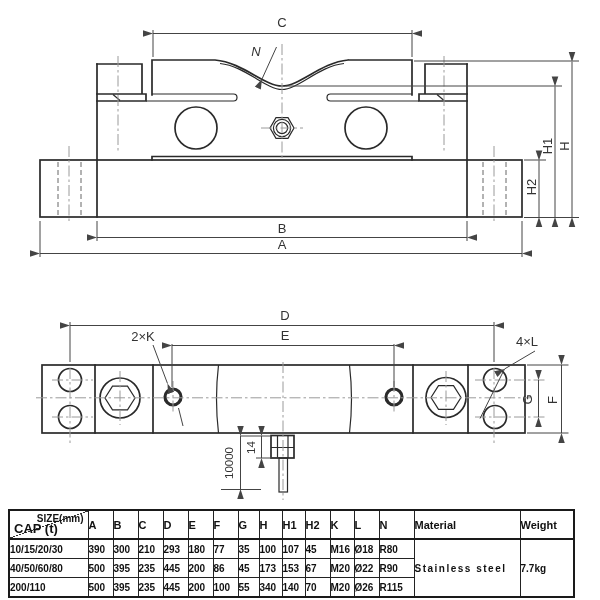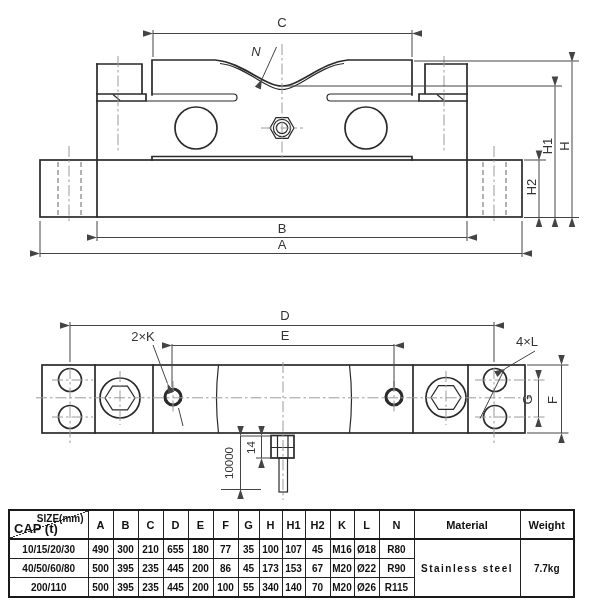--- a/index.html
+++ b/index.html
@@ -11,21 +11,21 @@
   .obj2{stroke:#2a2a2a;stroke-width:1.2;fill:none;}
   .thin{stroke:#444444;stroke-width:1;fill:none;}
   .cl{stroke:#9a9a9a;stroke-width:1;fill:none;stroke-dasharray:11 3 2.5 3;}
   .hid{stroke:#666666;stroke-width:1;fill:none;stroke-dasharray:5 3;}
   .dimtxt{fill:#333;font-size:13px;font-family:"Liberation Sans",sans-serif;}
   .dimtxt.it{font-style:italic;}
   .smtxt{fill:#333;font-size:11.5px;font-family:"Liberation Sans",sans-serif;}
   
   #spec{position:absolute;left:8px;top:509px;width:565px;border-collapse:collapse;
         table-layout:fixed;background:#fff;}
-  #spec td{border:1px solid #222;text-align:center;vertical-align:middle;
+  #spec td{border:1px solid #222;text-align:left;vertical-align:middle;
            font-size:10px;font-weight:600;color:#111;padding:0;height:18px;
            overflow:hidden;white-space:nowrap;}
   #spec tr.hdr td{height:27px;font-size:11px;}
   #spec{border:2px solid #1a1a1a;}
   #spec tr.hdr td{border-bottom:2px solid #1a1a1a;}
   td.corner{position:relative;
     background:linear-gradient(to bottom right,transparent 49.3%,#333 49.3% 50.7%,transparent 50.7%);}
   td.corner .sz{position:absolute;top:2px;right:4px;font-size:10px;}
   td.corner .cp{position:absolute;bottom:2px;left:4px;font-size:13px;}
   td.mat{letter-spacing:1.5px;}
@@ -245,24 +245,24 @@
     <td>H1</td>
     <td>H2</td>
     <td>K</td>
     <td>L</td>
     <td>N</td>
     <td>Material</td>
     <td>Weight</td>
   </tr>
   <tr>
     <td class="capcol">10/15/20/30</td>
-    <td>490</td>
+    <td>390</td>
     <td>300</td>
     <td>210</td>
-    <td>655</td>
+    <td>293</td>
     <td>180</td>
     <td>77</td>
     <td>35</td>
     <td>100</td>
     <td>107</td>
     <td>45</td>
     <td>M16</td>
     <td>Ø18</td>
     <td>R80</td>
     <td class="mat" rowspan="3">Stainless steel</td>

